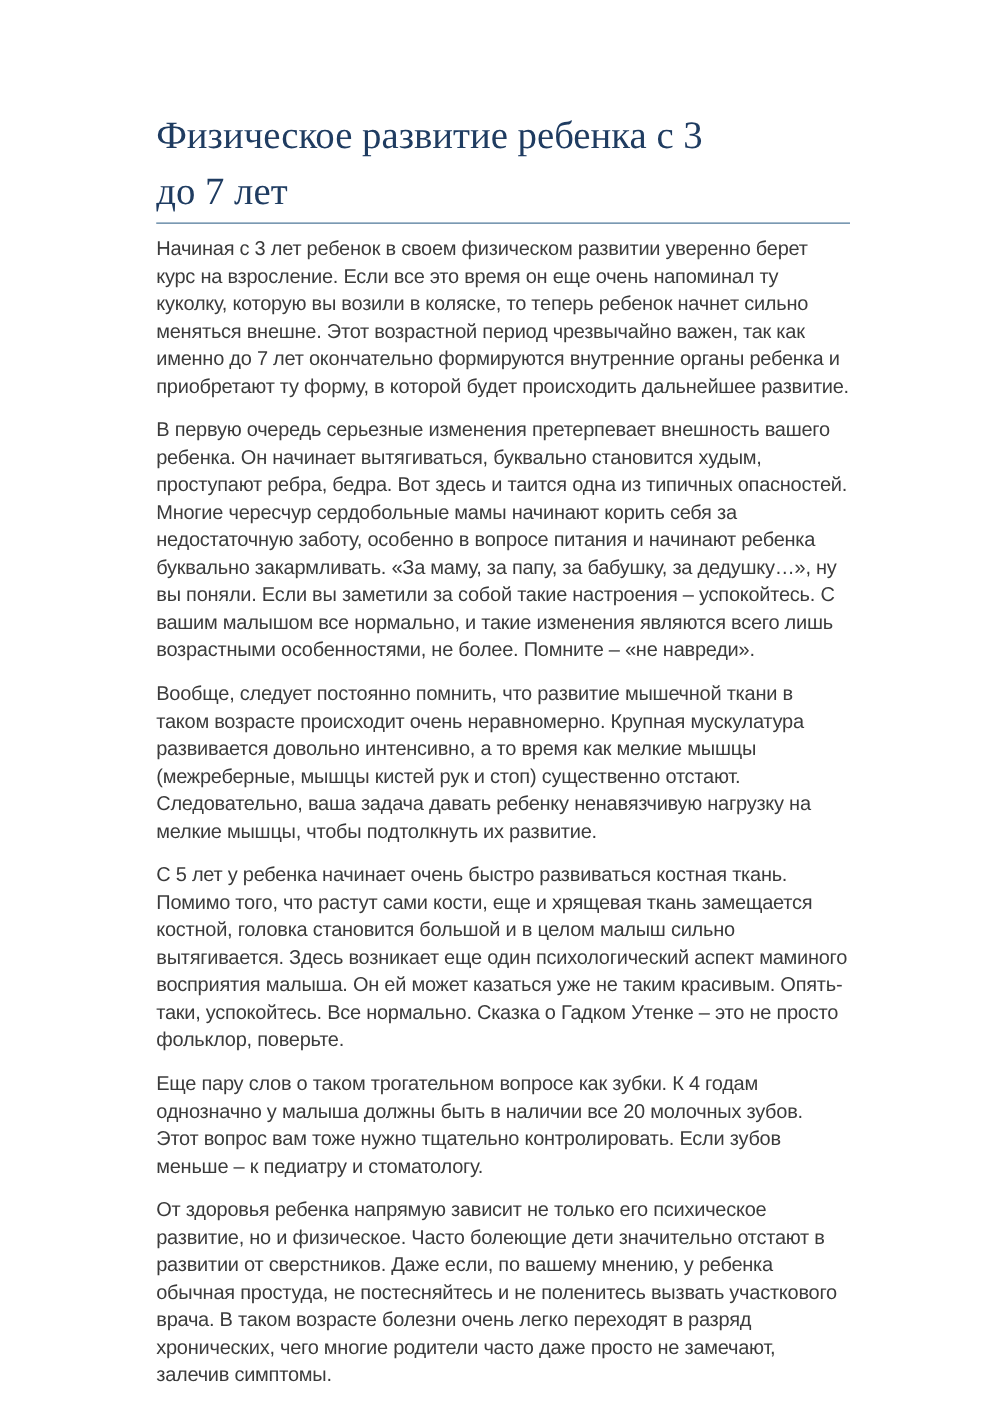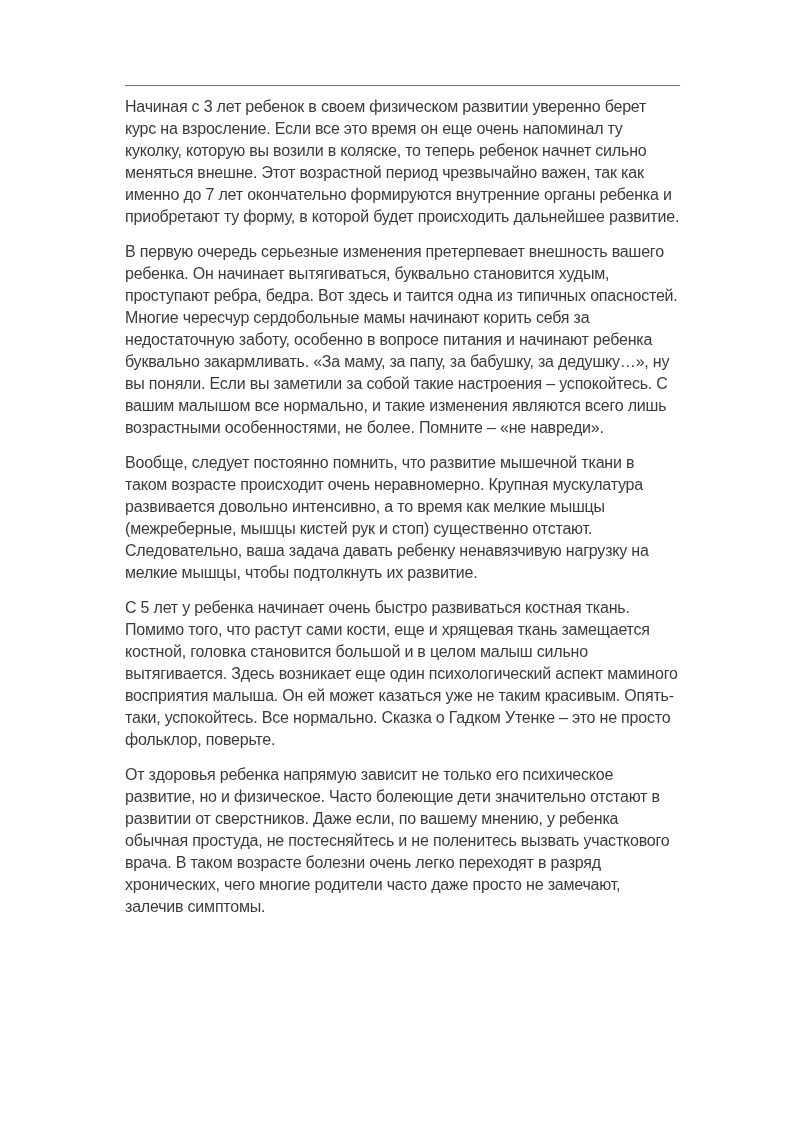--- a/index.html
+++ b/index.html
@@ -43,24 +43,29 @@
   }
   .body-text p {
     margin: 0 0 13px 0;
   }
 </style>
 </head>
 <body>
 
 <div class="page">
 
+  <h1 class="title">
+    <span class="title-line">Физическое развитие ребенка с 3</span>
+    <span class="title-line">до 7 лет</span>
+  </h1>
 
   <div class="title-rule"></div>
 
   <div class="body-text">
     <p>Начиная с 3 лет ребенок в своем физическом развитии уверенно берет курс на взросление. Если все это время он еще очень напоминал ту куколку, которую вы возили в коляске, то теперь ребенок начнет сильно меняться внешне. Этот возрастной период чрезвычайно важен, так как именно до 7 лет окончательно формируются внутренние органы ребенка и приобретают ту форму, в которой будет происходить дальнейшее развитие.</p>
     <p>В первую очередь серьезные изменения претерпевает внешность вашего ребенка. Он начинает вытягиваться, буквально становится худым, проступают ребра, бедра. Вот здесь и таится одна из типичных опасностей. Многие чересчур сердобольные мамы начинают корить себя за недостаточную заботу, особенно в вопросе питания и начинают ребенка буквально закармливать. «За маму, за папу, за бабушку, за дедушку…», ну вы поняли. Если вы заметили за собой такие настроения – успокойтесь. С вашим малышом все нормально, и такие изменения являются всего лишь возрастными особенностями, не более. Помните – «не навреди».</p>
     <p>Вообще, следует постоянно помнить, что развитие мышечной ткани в таком возрасте происходит очень неравномерно. Крупная мускулатура развивается довольно интенсивно, а то время как мелкие мышцы (межреберные, мышцы кистей рук и стоп) существенно отстают. Следовательно, ваша задача давать ребенку ненавязчивую нагрузку на мелкие мышцы, чтобы подтолкнуть их развитие.</p>
     <p>С 5 лет у ребенка начинает очень быстро развиваться костная ткань. Помимо того, что растут сами кости, еще и хрящевая ткань замещается костной, головка становится большой и в целом малыш сильно вытягивается. Здесь возникает еще один психологический аспект маминого восприятия малыша. Он ей может казаться уже не таким красивым. Опять-таки, успокойтесь. Все нормально. Сказка о Гадком Утенке – это не просто фольклор, поверьте.</p>
+    <p>Еще пару слов о таком трогательном вопросе как зубки. К 4 годам однозначно у малыша должны быть в наличии все 20 молочных зубов. Этот вопрос вам тоже нужно тщательно контролировать. Если зубов меньше – к педиатру и стоматологу.</p>
     <p>От здоровья ребенка напрямую зависит не только его психическое развитие, но и физическое. Часто болеющие дети значительно отстают в развитии от сверстников. Даже если, по вашему мнению, у ребенка обычная простуда, не постесняйтесь и не поленитесь вызвать участкового врача. В таком возрасте болезни очень легко переходят в разряд хронических, чего многие родители часто даже просто не замечают, залечив симптомы.</p>
   </div>
 
 </div>
 
 </body></html>

